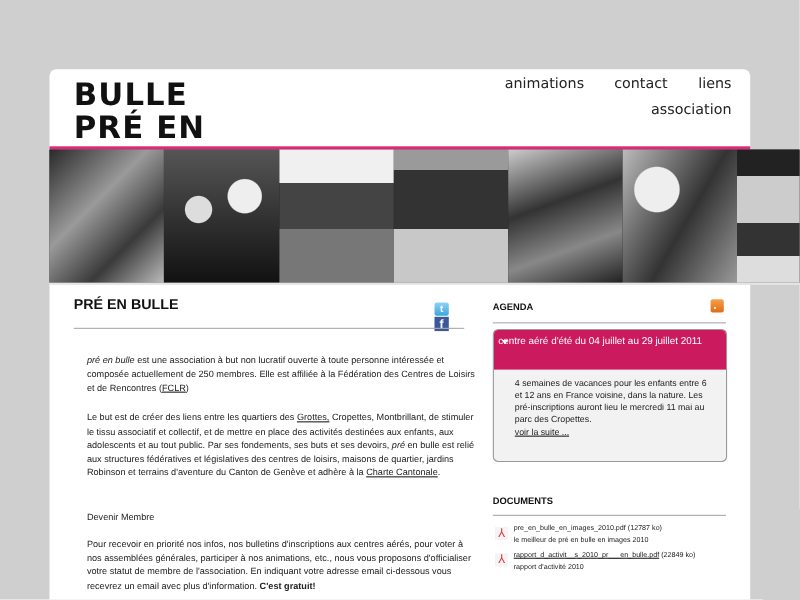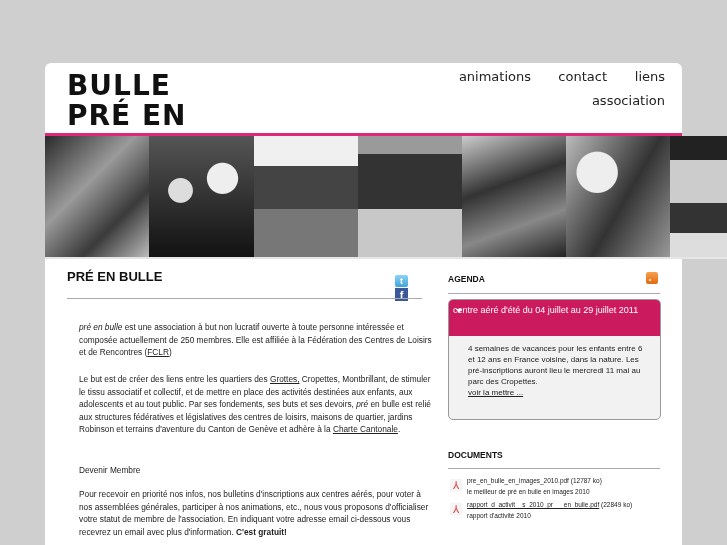--- a/index.html
+++ b/index.html
@@ -90,21 +90,21 @@
     <div class="rss"></div>
     <div class="rule2"></div>
 
     <div class="ev">
       <div class="ev-head">
         <span class="tri"></span>
         <span>centre aéré d'été du 04 juillet au 29 juillet 2011</span>
       </div>
       <div class="ev-body">
         <span>4 semaines de vacances pour les enfants entre 6 et 12 ans en France voisine, dans la nature. Les pré-inscriptions auront lieu le mercredi 11 mai au parc des Cropettes.</span><br>
-        <u>voir la mettre ...</u>
+        <u>voir la suite ...</u>
       </div>
     </div>
 
     <h2 class="docs-title">DOCUMENTS</h2>
     <div class="rule3"></div>
 
     <div class="doc" style="top:207px;">
       <span class="pdf">⅄</span>
       <span class="t" style="top:0;"><span>pre_en_bulle_en_images_2010.pdf</span> <span>(12787 ko)</span></span>
       <span class="t" style="top:11px;">le meilleur de pré en bulle en images 2010</span>

